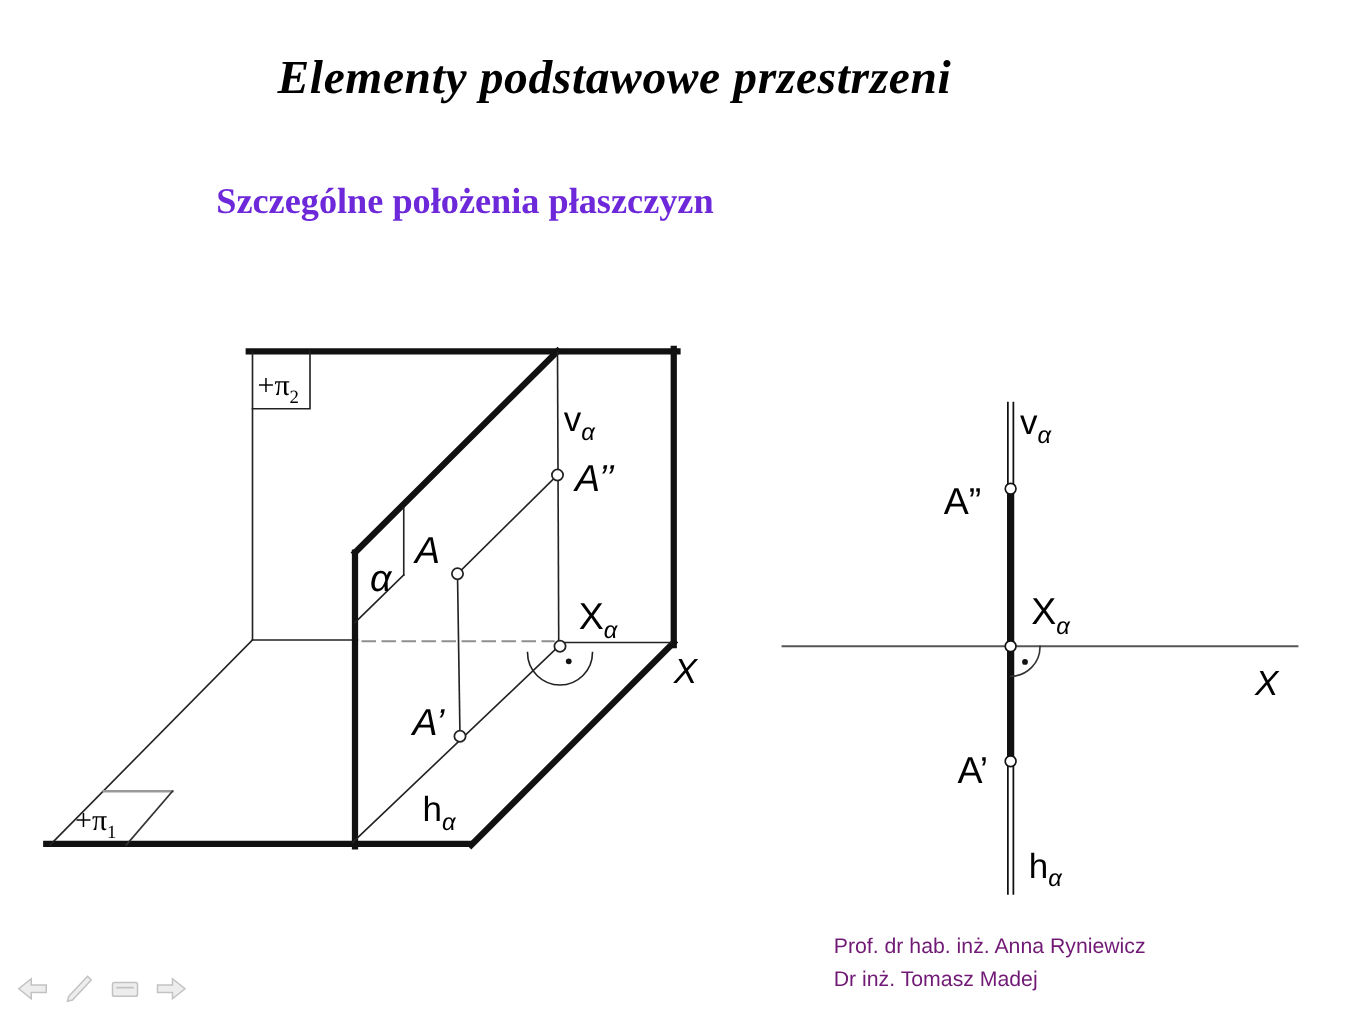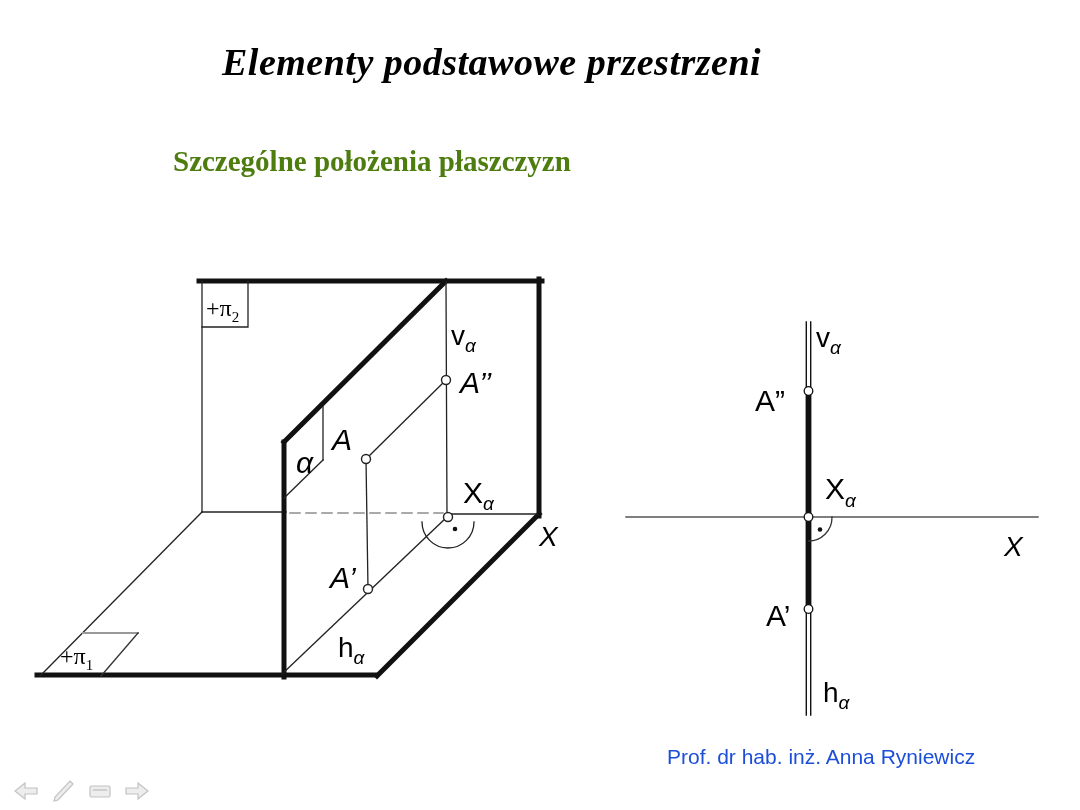--- a/index.html
+++ b/index.html
@@ -8,26 +8,26 @@
     font-family:"Liberation Sans", sans-serif; overflow:hidden;
   }
   .title {
     position:absolute; left:222px; top:40px; margin:0;
     font-family:"Liberation Serif", serif; font-style:italic; font-weight:bold;
     font-size:38px; color:#000; white-space:nowrap; letter-spacing:0.5px;
   }
   .subtitle {
     position:absolute; left:173px; top:139px;
     font-family:"Liberation Serif", serif; font-weight:bold;
-    font-size:29px; color:#4d7c0f; line-height:44px; white-space:nowrap;
+    font-size:29px; color:#6d28d9; line-height:44px; white-space:nowrap;
   }
   .subtitle .sub { font-size:18px; vertical-align:-6px; }
   .footer {
     position:absolute; left:667px; top:743px;
-    font-size:21px; color:#1d4ed8; line-height:27px; white-space:nowrap;
+    font-size:17px; color:#701a75; line-height:27px; white-space:nowrap;
   }
   .navbar { position:absolute; left:12px; top:779px; display:flex; gap:9px; }
   .navbar svg { display:block; }
   svg.diagram { position:absolute; left:0; top:0; }
   text.lbl  { font-family:"Liberation Sans", sans-serif; font-size:28px; fill:#000; }
   text.big  { font-size:30px; }
   text.it   { font-style:italic; }
   tspan.sub { font-size:19px; font-style:italic; }
   text.pilbl { font-family:"Liberation Serif", serif; font-size:24px; fill:#000; }
   tspan.pisub { font-size:15px; font-style:normal; }
@@ -112,20 +112,21 @@
       <text class="lbl big" x="755" y="411" fill="#000" stroke="none">A”</text>
       <text class="lbl big" x="825" y="499" fill="#000" stroke="none"><tspan>X</tspan><tspan class="sub" dy="8">α</tspan></text>
       <text class="lbl it" x="1004" y="556" fill="#000" stroke="none">X</text>
       <text class="lbl big" x="766" y="626" fill="#000" stroke="none">A’</text>
       <text class="lbl" x="823" y="702" fill="#000" stroke="none"><tspan>h</tspan><tspan class="sub" dy="7">α</tspan></text>
     </g>
   </svg>
 
   <div class="footer">
     <div>Prof. dr hab. inż. Anna Ryniewicz</div>
+    <div>Dr inż. Tomasz Madej</div>
   </div>
 
   <div class="navbar">
     <svg width="28" height="24" viewBox="0 0 28 24">
       <path d="M13 4 L13 9 H25 V15 H13 V20 L3 12 Z" fill="#ededed" stroke="#c2c2c2" stroke-width="1.2"></path>
     </svg>
     <svg width="28" height="24" viewBox="0 0 28 24">
       <path d="M21 2 L24 5 L9 21 L5 22 L6 18 Z" fill="#ededed" stroke="#c2c2c2" stroke-width="1.2"></path>
     </svg>
     <svg width="28" height="24" viewBox="0 0 28 24">

